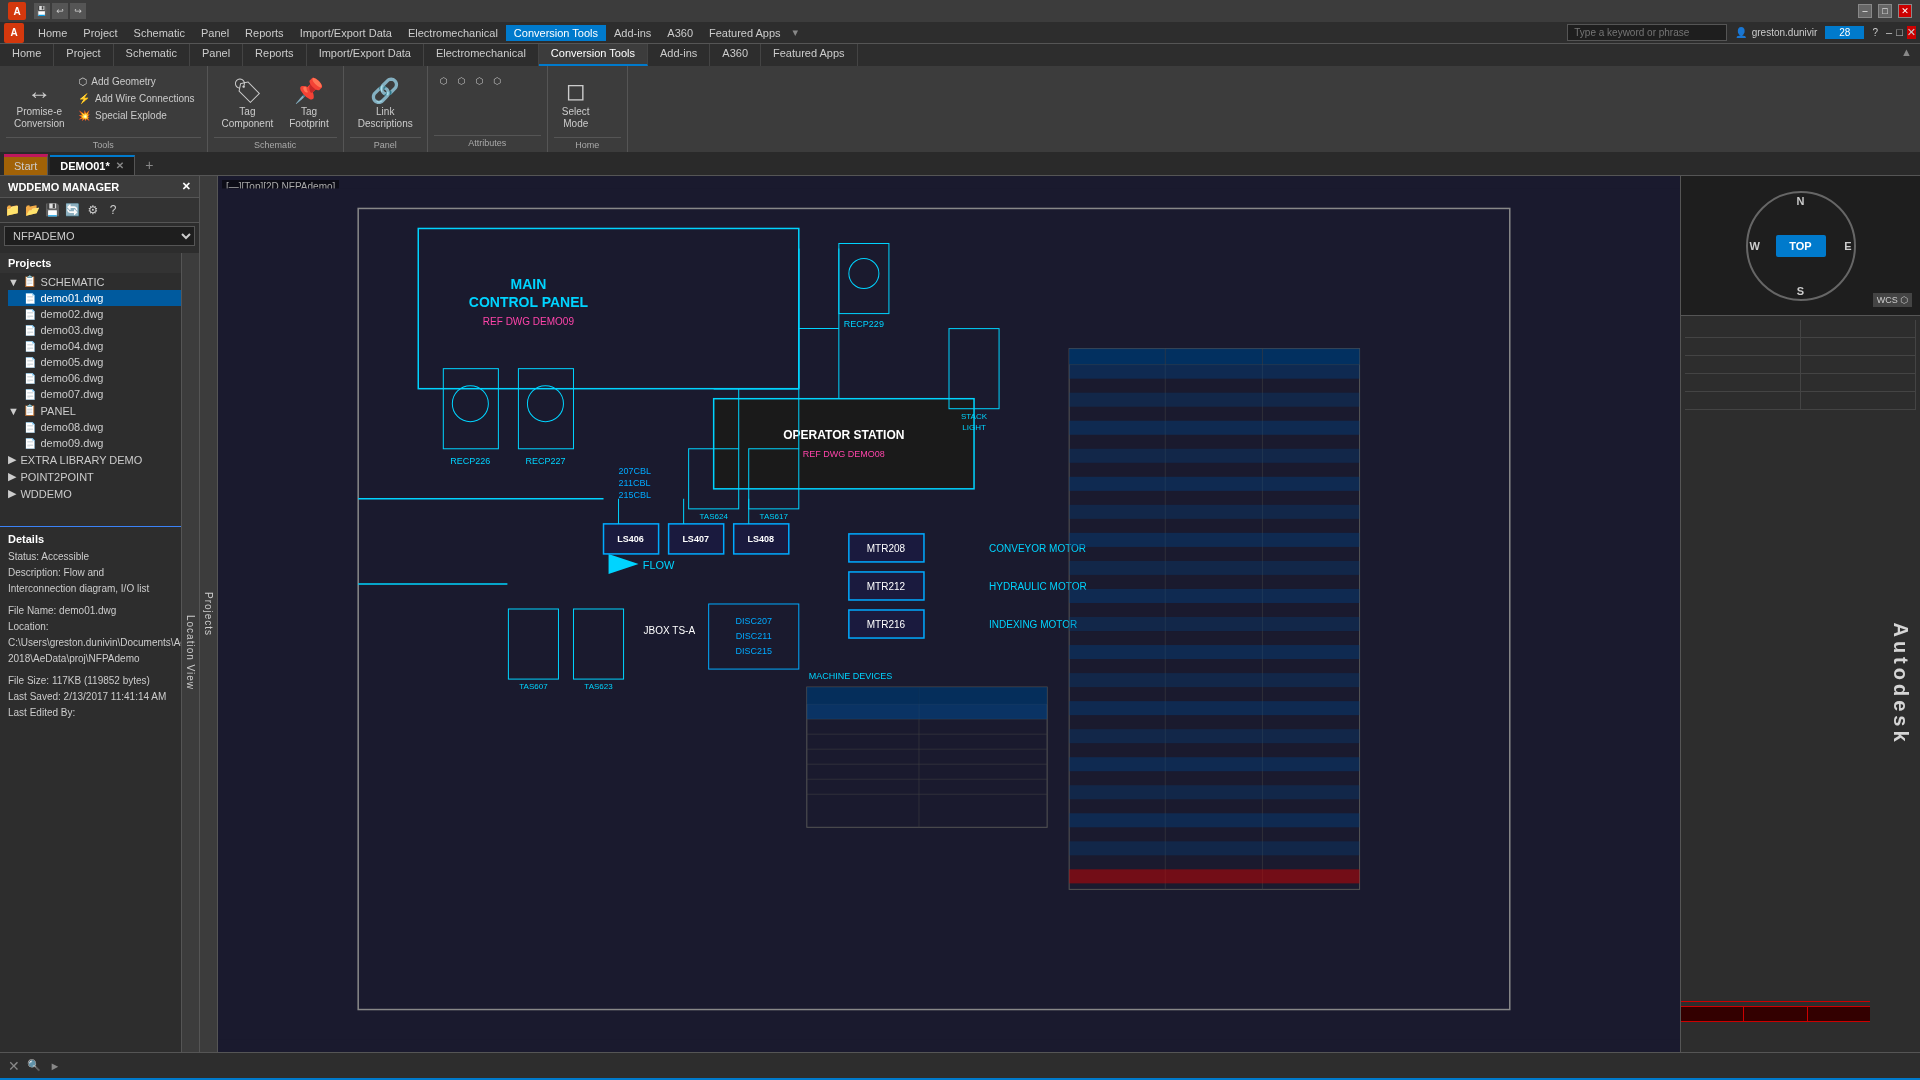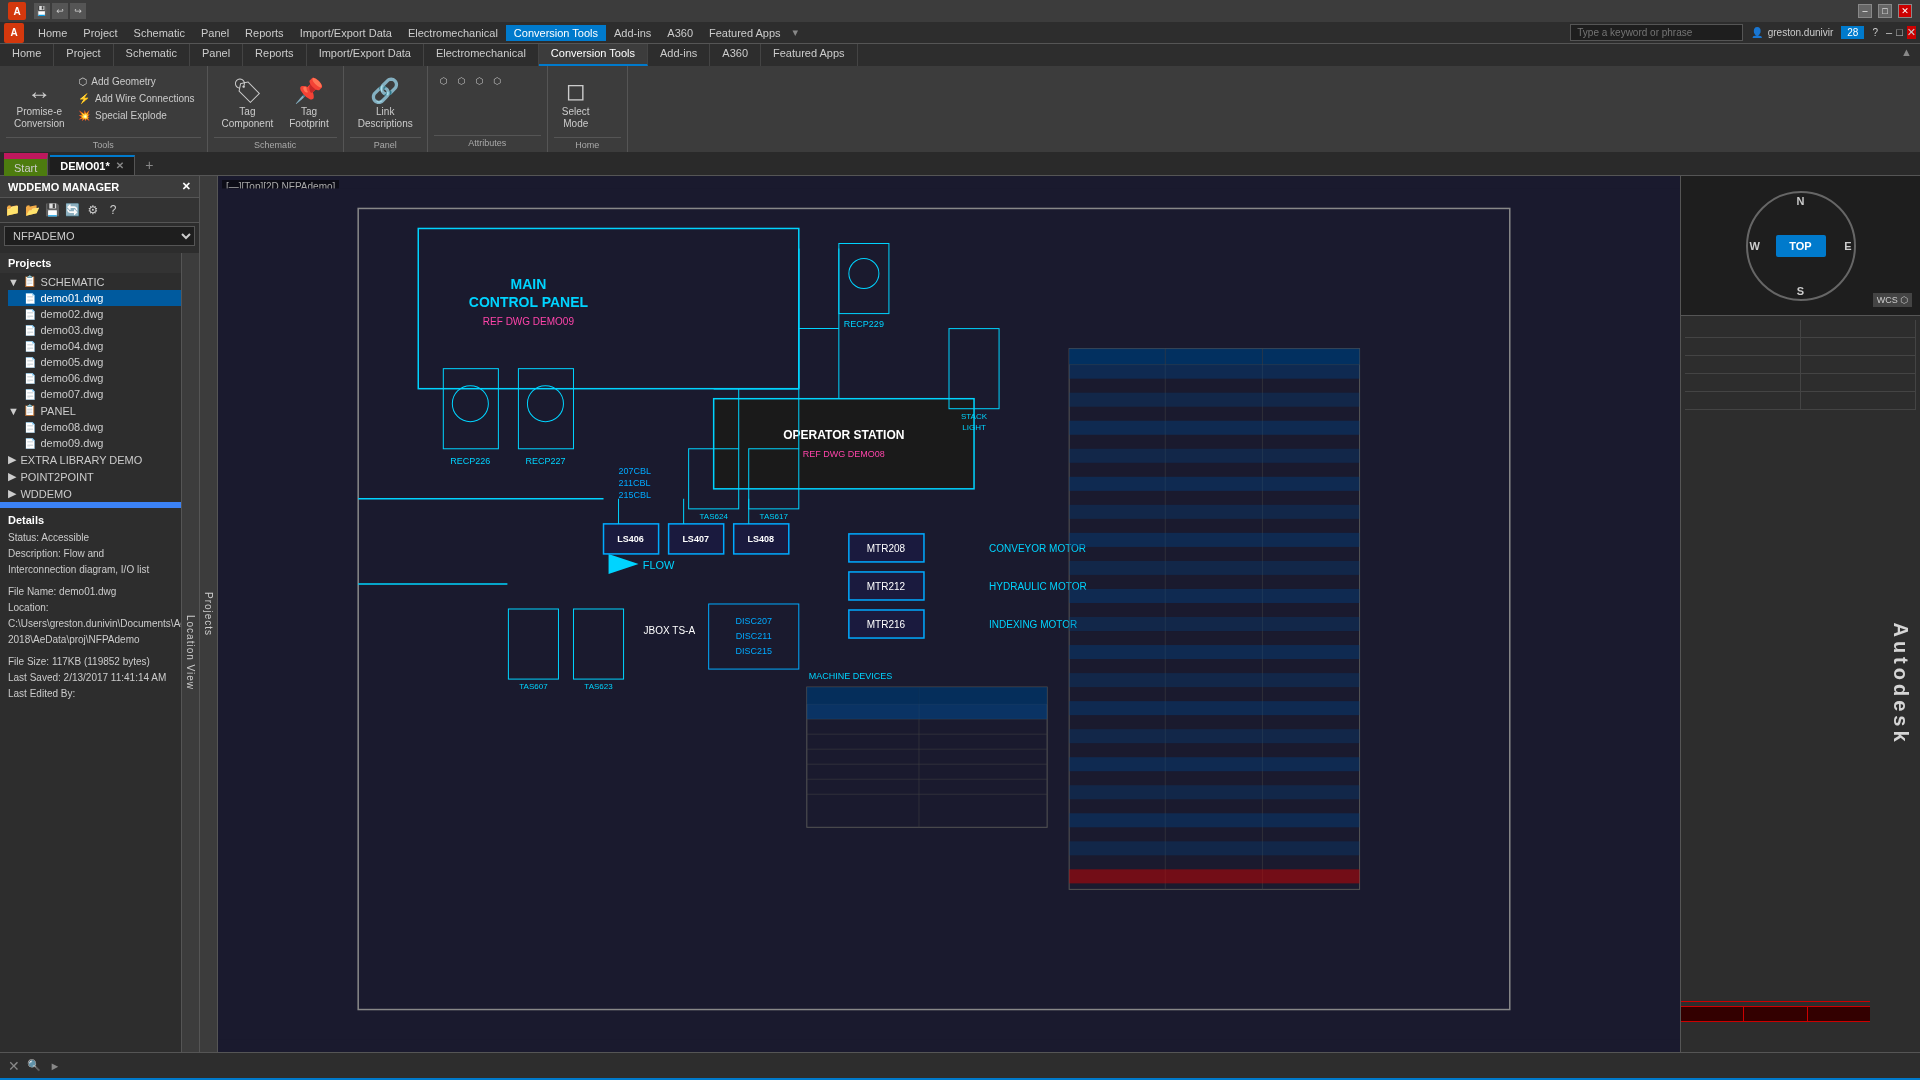--- a/index.html
+++ b/index.html
@@ -11,60 +11,60 @@
     #title-bar .title { color: #ccc; font-size: 11px; flex: 1; text-align: center; }
     #title-bar .controls { display: flex; gap: 6px; }
     #title-bar .ctrl-btn { width: 14px; height: 14px; background: #666; border: 1px solid #888; font-size: 9px; color: #fff; display: flex; align-items: center; justify-content: center; cursor: pointer; }
 
     
     #menu-bar { height: 22px; background: #2d2d2d; display: flex; align-items: center; padding: 0 4px; border-bottom: 1px solid #555; }
     #menu-bar .app-icon { width: 20px; height: 20px; background: #d4380d; border-radius: 2px; margin-right: 6px; display: flex; align-items: center; justify-content: center; color: #fff; font-weight: bold; font-size: 10px; }
     #menu-bar .menu-item { padding: 2px 8px; color: #ccc; cursor: pointer; font-size: 11px; }
     #menu-bar .menu-item.active { background: #007acc; color: #fff; }
     .menu-spacer { flex: 1; }
-    #menu-bar .search-box { background: #1e1e1e; border: 1px solid #555; color: #ccc; padding: 2px 6px; width: 173px; font-size: 10px; }
+    #menu-bar .search-box { background: #1e1e1e; border: 1px solid #555; color: #ccc; padding: 2px 6px; width: 160px; font-size: 10px; }
     #menu-bar .user-area { display: flex; align-items: center; gap: 4px; margin-left: 8px; color: #ccc; font-size: 10px; }
 
     
     #ribbon { background: #3c3c3c; border-bottom: 2px solid #2a2a2a; display: flex; flex-direction: column; }
     #ribbon-tabs { display: flex; background: #2d2d2d; height: 22px; }
     #ribbon-tabs .tab { padding: 3px 12px; font-size: 11px; color: #ccc; cursor: pointer; border-right: 1px solid #444; }
     #ribbon-tabs .tab.active { background: #3c3c3c; color: #fff; border-bottom: 2px solid #007acc; }
     #ribbon-content { display: flex; height: 86px; align-items: stretch; }
     .ribbon-group { display: flex; flex-direction: column; border-right: 1px solid #555; padding: 4px 6px; min-width: 80px; }
     .ribbon-group-label { font-size: 9px; color: #aaa; text-align: center; margin-top: auto; padding-top: 2px; border-top: 1px solid #555; }
     .ribbon-btns { display: flex; gap: 4px; flex: 1; align-items: flex-start; padding: 4px 2px; }
     .ribbon-btn { display: flex; flex-direction: column; align-items: center; cursor: pointer; padding: 3px 6px; border-radius: 2px; min-width: 40px; }
     .ribbon-btn .btn-icon { width: 28px; height: 28px; display: flex; align-items: center; justify-content: center; font-size: 18px; }
     .ribbon-btn .btn-label { font-size: 10px; color: #ccc; text-align: center; line-height: 1.2; margin-top: 1px; }
     .ribbon-btn-small { display: flex; align-items: center; cursor: pointer; padding: 2px 4px; font-size: 10px; color: #ccc; }
 
     
     #doc-tabs { height: 22px; background: #2a2a2a; display: flex; align-items: center; padding: 0 4px; border-bottom: 1px solid #555; }
-    .doc-tab { padding: 3px 10px; font-size: 11px; background: #4d7c0f; color: #ccc; margin-right: 2px; cursor: pointer; display: flex; align-items: center; gap: 6px; border-top: 6px solid #be185d; border-right: 1px solid #555; }
+    .doc-tab { padding: 3px 10px; font-size: 11px; background: #a16207; color: #ccc; margin-right: 2px; cursor: pointer; display: flex; align-items: center; gap: 6px; border-top: 3px solid #be185d; border-right: 1px solid #555; }
     .doc-tab.active { background: #1e1e1e; color: #fff; border-top: 2px solid #007acc; font-weight: bold; }
     .doc-tab .close-x { font-size: 10px; color: #888; }
     .new-tab { padding: 3px 8px; color: #888; cursor: pointer; font-size: 14px; }
 
     
     #main { display: flex; height: calc(1080px - 22px - 22px - 88px - 22px - 24px - 26px); }
 
     
     #sidebar { width: 200px; background: #2d2d2d; border-right: 1px solid #555; display: flex; flex-direction: column; }
     #sidebar-header { background: #3c3c3c; padding: 4px 8px; font-size: 11px; color: #fff; font-weight: bold; border-bottom: 1px solid #555; display: flex; align-items: center; justify-content: space-between; }
     #sidebar-toolbar { display: flex; gap: 2px; padding: 3px 4px; background: #333; border-bottom: 1px solid #555; }
     #sidebar-toolbar .tb-btn { width: 18px; height: 18px; display: flex; align-items: center; justify-content: center; cursor: pointer; color: #ccc; font-size: 12px; }
     .tree-item { padding: 2px 4px 2px 16px; cursor: pointer; color: #ccc; font-size: 11px; display: flex; align-items: center; gap: 4px; }
     .tree-item.active { background: #005a9e; color: #fff; }
     .tree-item .item-icon { font-size: 10px; color: #888; }
     .tree-folder { padding: 2px 4px 2px 8px; cursor: pointer; color: #ccc; font-size: 11px; display: flex; align-items: center; gap: 4px; }
     .tree-sub { padding-left: 8px; }
 
     
-    #details-panel { background: #2d2d2d; border-top: 6px solid #3b82f6; padding: 6px 8px; }
+    #details-panel { background: #2d2d2d; border-top: 1px solid #3b82f6; padding: 6px 8px; margin-top: 24px; }
     #details-title { font-size: 11px; color: #fff; font-weight: bold; margin-bottom: 4px; }
     .detail-row { font-size: 10px; color: #ccc; line-height: 1.6; }
 
     
     #location-tab { width: 18px; background: #3c3c3c; border-left: 1px solid #555; writing-mode: vertical-rl; text-orientation: mixed; display: flex; align-items: center; justify-content: center; font-size: 10px; color: #ccc; cursor: pointer; letter-spacing: 1px; }
 
     
     #drawing-area { flex: 1; background: #1a1a2e; position: relative; overflow: hidden; }
     #view-label { position: absolute; top: 4px; left: 4px; color: #aaa; font-size: 10px; background: rgba(0,0,0,0.5); padding: 1px 4px; }
 
@@ -132,21 +132,21 @@
   <div class="menu-item">A360</div>
   <div class="menu-item">Featured Apps</div>
   <div style="display:flex;align-items:center;margin-left:4px;color:#888;">▾</div>
   <div class="menu-spacer"></div>
   <input class="search-box" placeholder="Type a keyword or phrase" style="">
   <div class="user-area">
     <span style="color:#007acc;">👤</span>
     <span>greston.dunivir</span>
   </div>
   <div style="display:flex;gap:4px;margin-left:8px;">
-    <div style="background:#007acc;color:#fff;padding:1px 6px;font-size:10px;cursor:pointer;">28</div>
+    <div style="background:#007acc;color:#fff;padding:1px 14px;font-size:10px;cursor:pointer;">28</div>
     <div style="padding:1px 4px;font-size:10px;cursor:pointer;">?</div>
     <div class="ctrl-btn">–</div>
     <div class="ctrl-btn">□</div>
     <div class="ctrl-btn" style="background:#c00;">✕</div>
   </div>
 </div>
 
 <div id="ribbon">
   <div id="ribbon-tabs">
     <div class="tab">Home</div>

